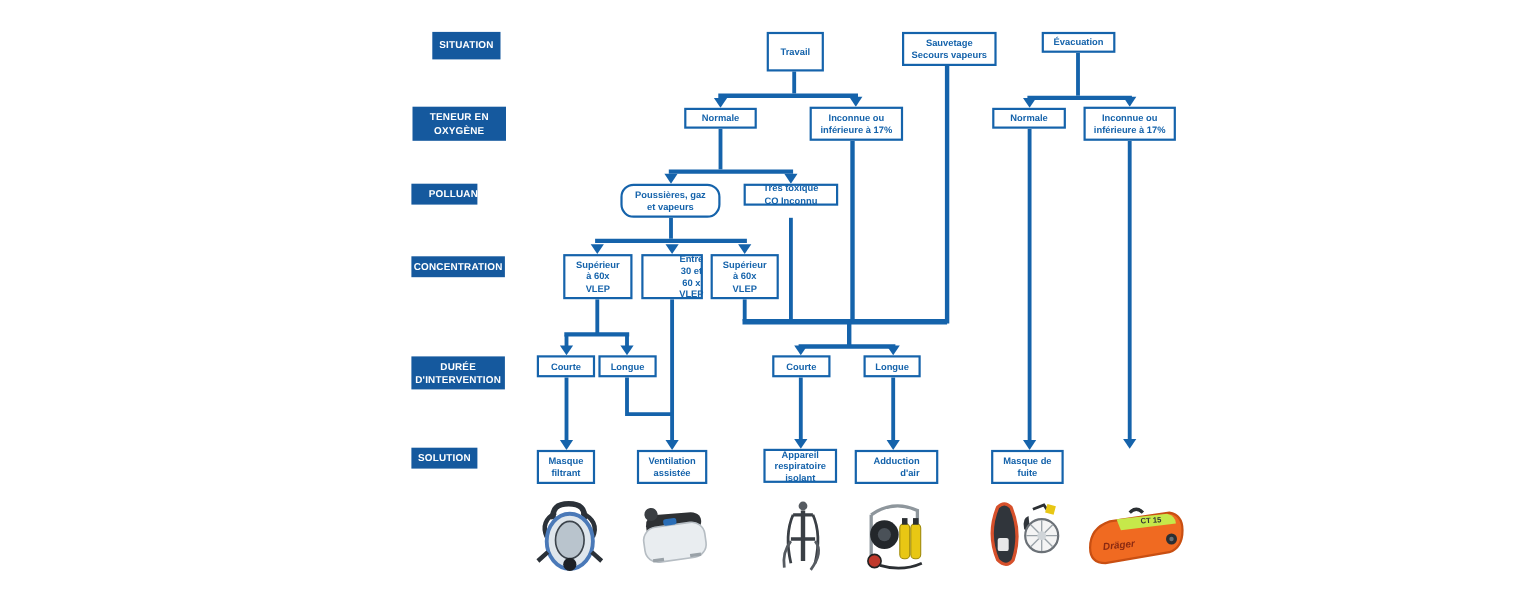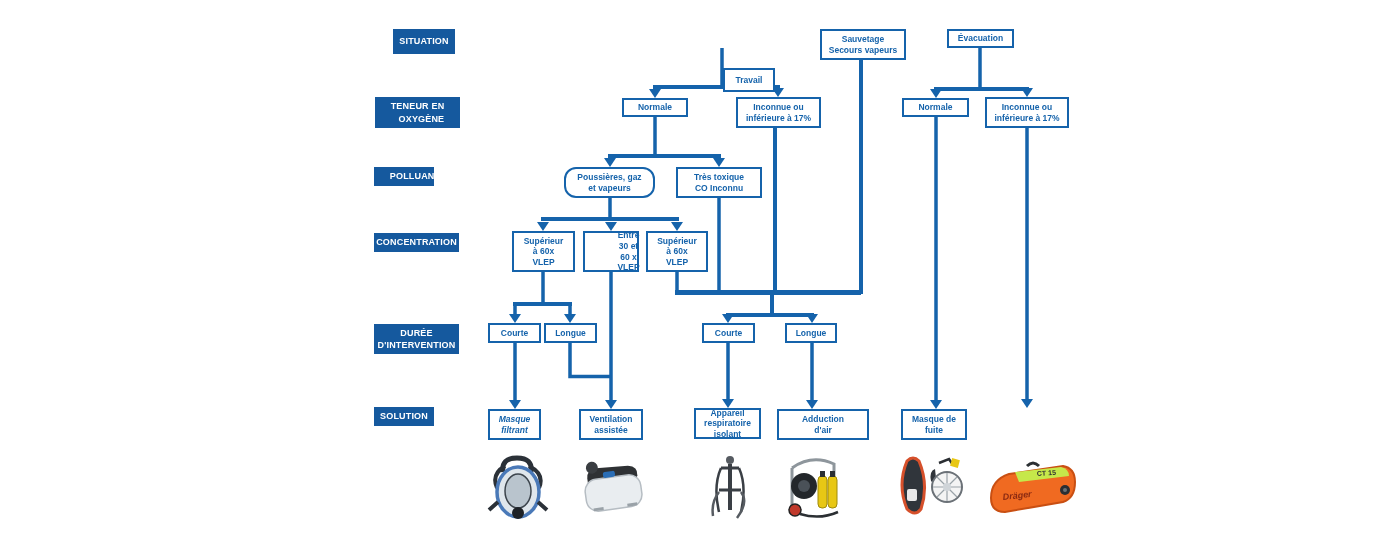--- a/index.html
+++ b/index.html
@@ -27,21 +27,21 @@
   .wires path{stroke:var(--blue);fill:none;}
   .wires polygon{fill:var(--blue);}
   .product{position:absolute;}
 </style>
 </head>
 <body>
 
 <div class="canvas">
 
   <div class="rowlabel" style="left:393px;top:29px;width:62px;height:25px;">SITUATION</div>
-  <div class="rowlabel" style="left:375px;top:97px;width:85px;height:31px;text-align:right;">TENEUR EN
+  <div class="rowlabel" style="left:375px;top:97px;width:85px;height:31px;">TENEUR EN
 OXYGÈNE</div>
   <div class="rowlabel" style="left:374px;top:167px;width:60px;height:19px;padding-left:22px;">POLLUANT</div>
   <div class="rowlabel" style="left:374px;top:233px;width:85px;height:19px;">CONCENTRATION</div>
   <div class="rowlabel" style="left:374px;top:324px;width:85px;height:30px;">DURÉE
 D'INTERVENTION</div>
   <div class="rowlabel" style="left:374px;top:407px;width:60px;height:19px;">SOLUTION</div>
 
   <svg class="wires" width="1400" height="551" viewBox="0 0 1400 551">
 
     <path d="M722 48 V85" stroke-width="3.5"></path>
@@ -84,55 +84,55 @@
     <path d="M980 48 V87" stroke-width="3.5"></path>
     <path d="M934 89 H1029" stroke-width="4"></path>
     <polygon points="930,89 942,89 936,98"></polygon>
     <polygon points="1021,88 1033,88 1027,97"></polygon>
     <path d="M936 117 V400" stroke-width="3.5"></path>
     <path d="M1027 128 V399" stroke-width="3.5"></path>
     <polygon points="930,400 942,400 936,409"></polygon>
     <polygon points="1021,399 1033,399 1027,408"></polygon>
   </svg>
 
-  <div class="node" style="left:723px;top:29px;width:52px;height:24px;margin-top:39px;">Travail</div>
+  <div class="node" style="left:697px;top:29px;width:52px;height:36px;">Travail</div>
   <div class="node" style="left:820px;top:29px;width:86px;height:31px;">Sauvetage
 Secours vapeurs</div>
   <div class="node" style="left:947px;top:29px;width:67px;height:19px;">Évacuation</div>
   <div class="node" style="left:622px;top:98px;width:66px;height:19px;">Normale</div>
   <div class="node" style="left:736px;top:97px;width:85px;height:31px;">Inconnue ou
 inférieure à 17%</div>
   <div class="node" style="left:902px;top:98px;width:67px;height:19px;">Normale</div>
   <div class="node" style="left:985px;top:97px;width:84px;height:31px;">Inconnue ou
 inférieure à 17%</div>
   <div class="node" style="left:564px;top:167px;width:91px;height:31px;border-radius:12px;">Poussières, gaz
 et vapeurs</div>
-  <div class="node" style="left:676px;top:167px;width:86px;height:31px;">Très toxique
+  <div class="node" style="left:676px;top:167px;width:86px;height:20px;">Très toxique
 CO Inconnu</div>
   <div class="node" style="left:512px;top:231px;width:63px;height:41px;">Supérieur
 à 60x
 VLEP</div>
   <div class="node" style="left:583px;top:231px;width:56px;height:41px;padding-left:36px;">Entre
 30 et 60 x
 VLEP</div>
   <div class="node" style="left:646px;top:231px;width:62px;height:41px;">Supérieur
 à 60x
 VLEP</div>
   <div class="node" style="left:488px;top:323px;width:53px;height:20px;">Courte</div>
   <div class="node" style="left:544px;top:323px;width:53px;height:20px;">Longue</div>
   <div class="node" style="left:702px;top:323px;width:53px;height:20px;">Courte</div>
   <div class="node" style="left:785px;top:323px;width:52px;height:20px;">Longue</div>
-  <div class="node" style="left:488px;top:409px;width:53px;height:31px;font-style:italic;">Masque
+  <div class="node" style="left:488px;top:409px;width:53px;height:31px;">Masque
 filtrant</div>
   <div class="node" style="left:579px;top:409px;width:64px;height:31px;">Ventilation
 assistée</div>
   <div class="node" style="left:694px;top:408px;width:67px;height:31px;">Appareil
 respiratoire
 isolant</div>
-  <div class="node" style="left:777px;top:409px;width:92px;height:31px;">Adduction
+  <div class="node" style="left:777px;top:409px;width:76px;height:31px;text-align:right;">Adduction
 d'air</div>
   <div class="node" style="left:901px;top:409px;width:66px;height:31px;">Masque de
 fuite</div>
 
   <svg class="product" style="left:483px;top:454px;" width="70" height="68" viewBox="0 0 70 68">
     <path d="M20 18 Q18 4 34 4 Q50 4 48 18" stroke="#2b3138" stroke-width="5" fill="none"></path>
     <path d="M14 34 Q8 20 22 12 M56 34 Q62 20 46 12" stroke="#2b3138" stroke-width="4" fill="none"></path>
     <ellipse cx="35" cy="38" rx="21" ry="25" fill="#dfe6ec" stroke="#4a79b8" stroke-width="3.5"></ellipse>
     <ellipse cx="35" cy="37" rx="13" ry="17" fill="#b9c4cd" stroke="#3c444c" stroke-width="1.5"></ellipse>
     <circle cx="35" cy="59" r="6" fill="#1d2126"></circle>

